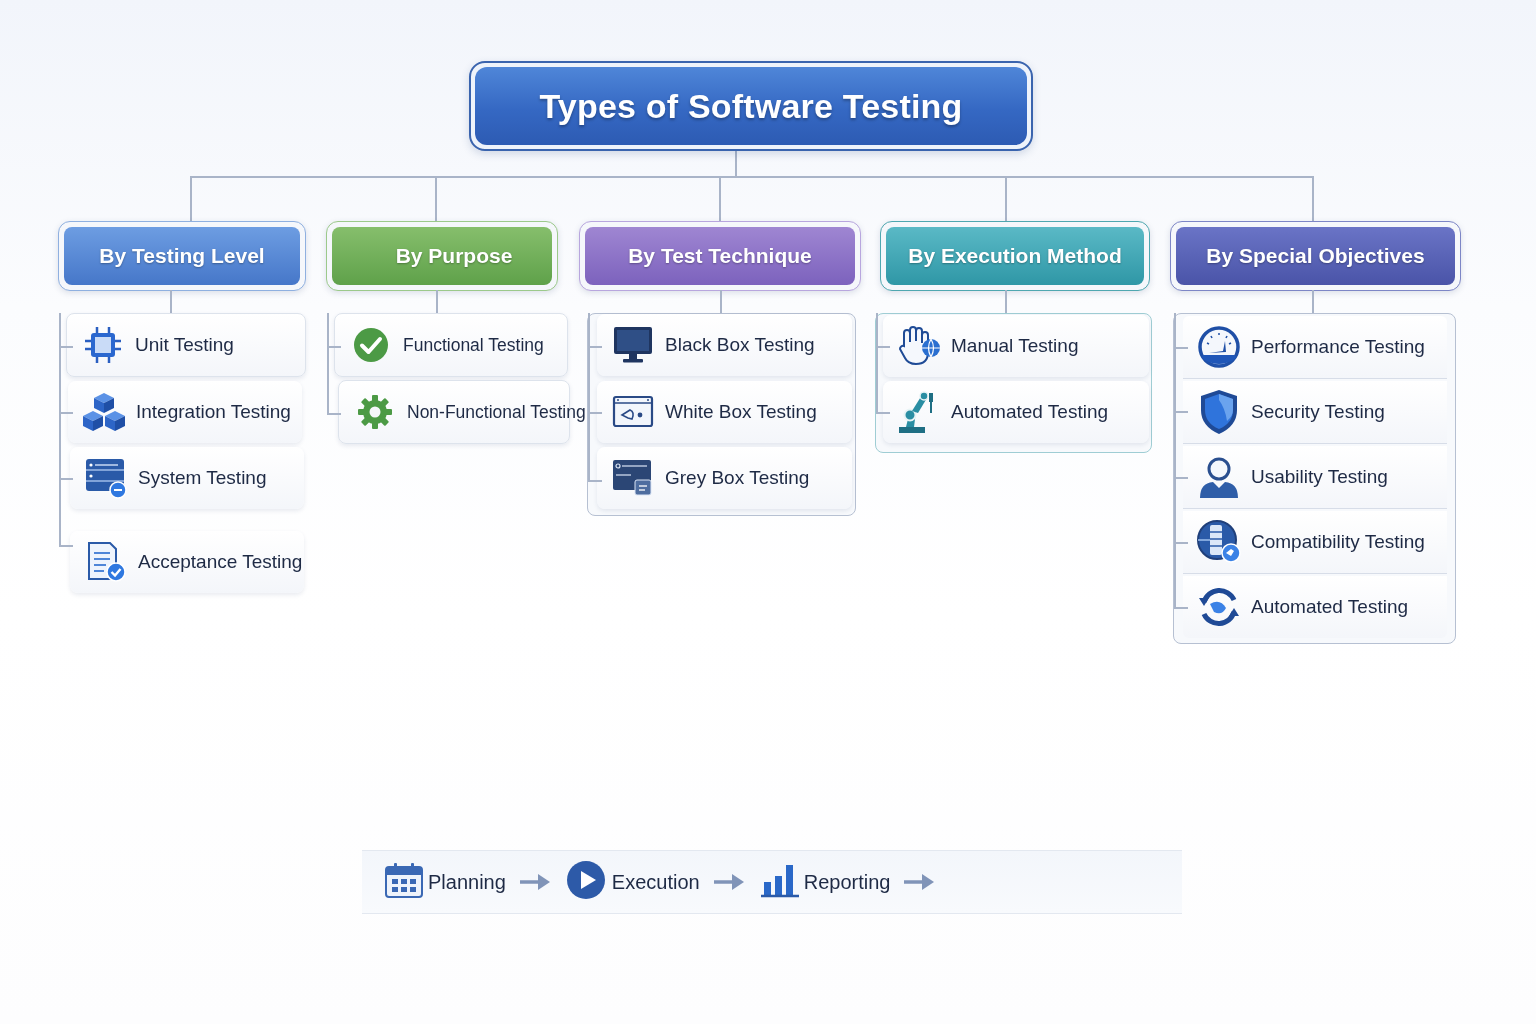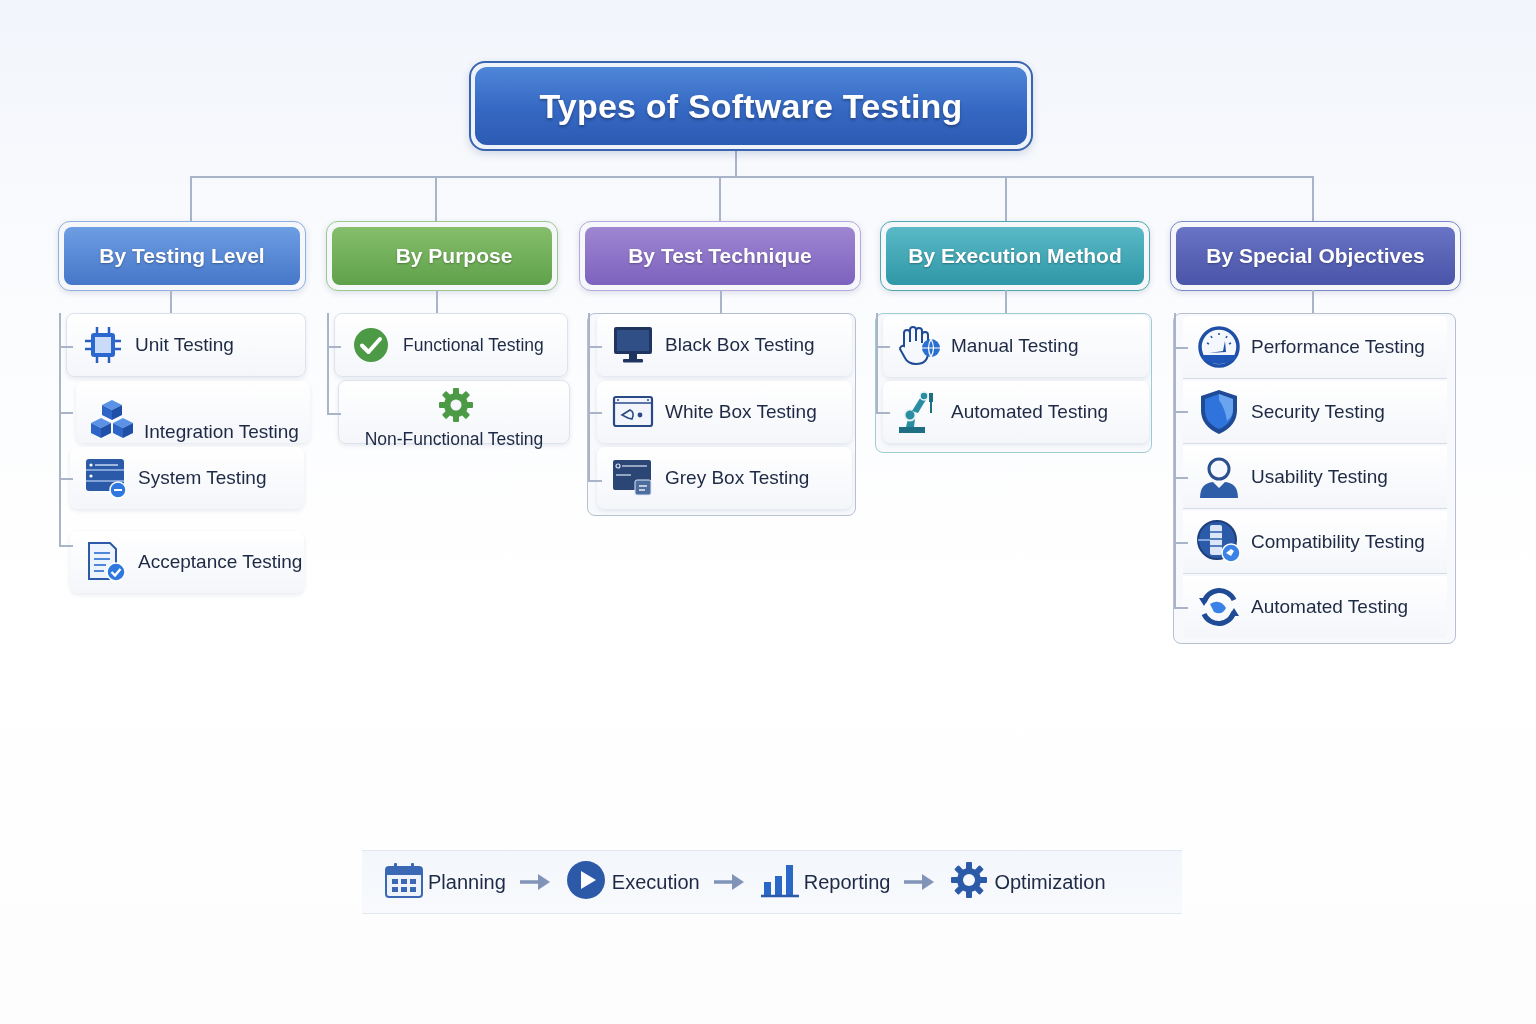--- a/index.html
+++ b/index.html
@@ -119,21 +119,21 @@
           <line x1="32" y1="16" x2="38" y2="16"></line>
           <line x1="32" y1="24" x2="38" y2="24"></line>
         </g>
         <rect x="8" y="8" width="24" height="24" rx="3" fill="#2a67cf"></rect>
         <rect x="12" y="12" width="16" height="16" fill="#c9dbf7"></rect>
       </svg>
   </span>
   <span class="lbl">Unit Testing</span>
 </div>
 <div class="tick" style="left:59px; top:346px;"></div>
-<div class="item" style="left:76px; top:381px; width:234px;align-items:flex-end;">
+<div class="item" style="left:68px; top:381px; width:234px;">
   <span class="ic">
     <svg width="44" height="42" viewBox="0 0 44 42">
         <g>
           <polygon points="22,2 32,7 22,12 12,7" fill="#5b92e6"></polygon>
           <polygon points="12,7 22,12 22,22 12,17" fill="#2d65c7"></polygon>
           <polygon points="32,7 22,12 22,22 32,17" fill="#1f4fa6"></polygon>
           <polygon points="11,20 21,25 11,30 1,25" fill="#5b92e6"></polygon>
           <polygon points="1,25 11,30 11,40 1,35" fill="#2d65c7"></polygon>
           <polygon points="21,25 11,30 11,40 21,35" fill="#1f4fa6"></polygon>
           <polygon points="33,20 43,25 33,30 23,25" fill="#5b92e6"></polygon>
@@ -183,21 +183,21 @@
 <div class="item" style="left:334px; top:313px; width:232px; border:1px solid #dde3ec;">
   <span class="ic">
     <svg width="38" height="38" viewBox="0 0 38 38">
         <circle cx="19" cy="19" r="17" fill="#4c9a45"></circle>
         <polyline points="10,19.5 16.5,26 28,13" fill="none" stroke="#fff" stroke-width="4" stroke-linecap="round" stroke-linejoin="round"></polyline>
       </svg>
   </span>
   <span class="lbl sm">Functional Testing</span>
 </div>
 <div class="tick" style="left:327px; top:346px;"></div>
-<div class="item" style="left:338px; top:380px; width:230px; border:1px solid #dde3ec;flex-direction:column;">
+<div class="item" style="left:338px; top:380px; width:230px; border:1px solid #dde3ec;">
   <span class="ic">
     <svg width="38" height="38" viewBox="0 0 38 38">
         <g fill="#4c9a45">
           <circle cx="19" cy="19" r="12"></circle>
           <rect x="16" y="2" width="6" height="8" rx="1"></rect>
           <rect x="16" y="28" width="6" height="8" rx="1"></rect>
           <rect x="2" y="16" width="8" height="6" rx="1"></rect>
           <rect x="28" y="16" width="8" height="6" rx="1"></rect>
           <rect x="16" y="2" width="6" height="8" rx="1" transform="rotate(45 19 19)"></rect>
           <rect x="16" y="2" width="6" height="8" rx="1" transform="rotate(-45 19 19)"></rect>
@@ -409,32 +409,13 @@
         </svg>
     </span>
     <span class="lbl">Reporting</span>
   </div>
   <span class="arrow">
       <svg width="30" height="16" viewBox="0 0 30 16">
         <line x1="0" y1="8" x2="20" y2="8" stroke="#8094b8" stroke-width="3.5"></line>
         <polygon points="18,0 30,8 18,16" fill="#8094b8"></polygon>
       </svg>
     </span>
-  <div class="step">
-    <span>
-      <svg width="38" height="38" viewBox="0 0 38 38">
-          <g fill="#2a5aa8">
-            <circle cx="19" cy="19" r="12"></circle>
-            <rect x="16" y="1" width="6" height="9" rx="1"></rect>
-            <rect x="16" y="28" width="6" height="9" rx="1"></rect>
-            <rect x="1" y="16" width="9" height="6" rx="1"></rect>
-            <rect x="28" y="16" width="9" height="6" rx="1"></rect>
-            <rect x="16" y="1" width="6" height="9" rx="1" transform="rotate(45 19 19)"></rect>
-            <rect x="16" y="1" width="6" height="9" rx="1" transform="rotate(-45 19 19)"></rect>
-            <rect x="16" y="28" width="6" height="9" rx="1" transform="rotate(45 19 19)"></rect>
-            <rect x="16" y="28" width="6" height="9" rx="1" transform="rotate(-45 19 19)"></rect>
-          </g>
-          <circle cx="19" cy="19" r="6" fill="#f5f8fc"></circle>
-        </svg>
-    </span>
-    <span class="lbl" style="margin-left:6px;">Optimization</span>
-  </div>
 </div>
 
 </body></html>

